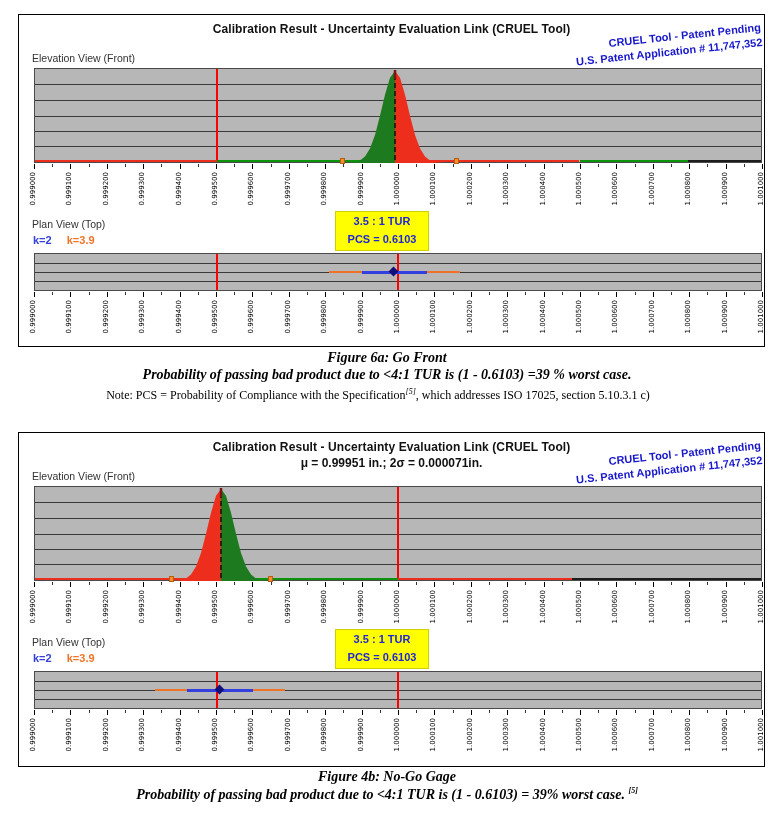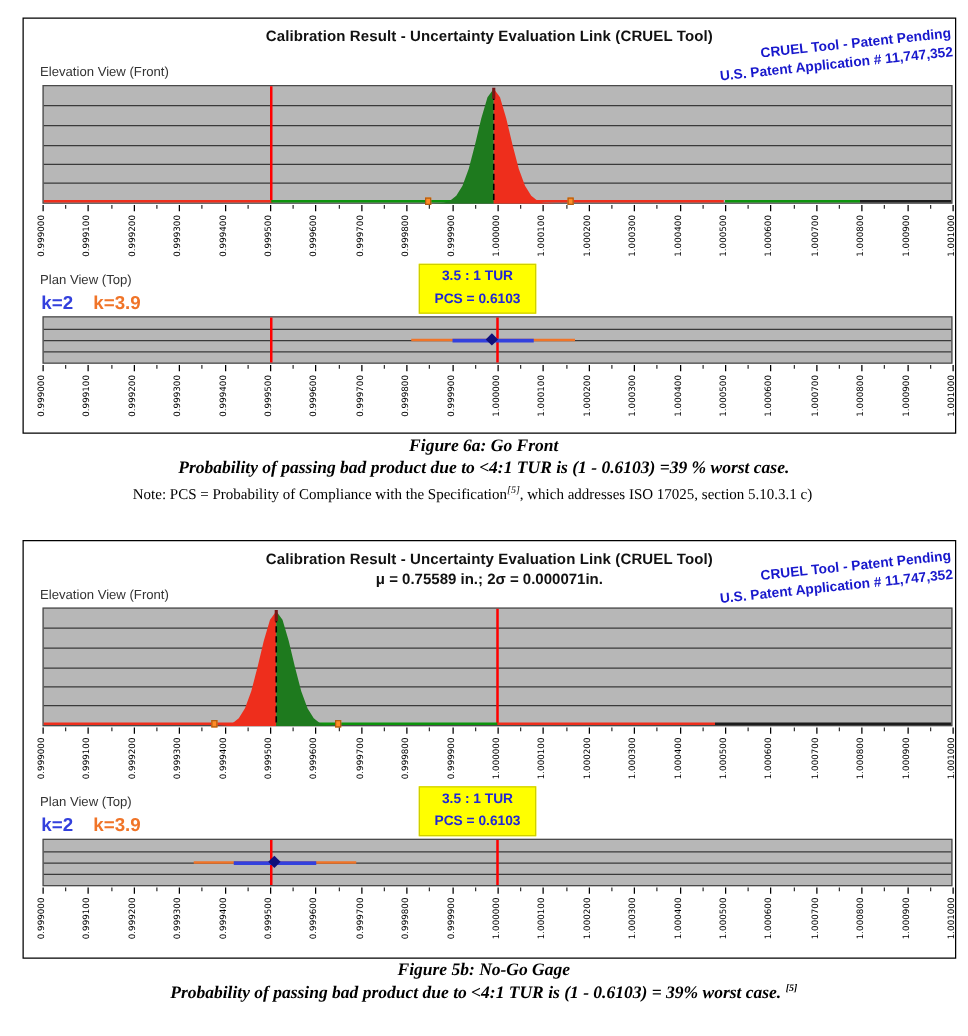--- a/index.html
+++ b/index.html
@@ -22,21 +22,21 @@
   }
   .patent{
     position:absolute;top:5px;right:4px;width:215px;text-align:right;
     transform:rotate(-6deg);transform-origin:100% 0;
     color:var(--c-patent_blue);font-weight:bold;font-size:11px;line-height:15px;
     text-shadow:0 0 1px rgba(255,255,255,.8);
   }
   .view-label{position:absolute;left:13px;font-size:10.5px;color:#333;}
   .elev-label{top:37px;}
   .plan-label{top:203px;}
-  .legend{position:absolute;left:14px;top:219px;font-size:15px;font-weight:bold;}
+  .legend{position:absolute;left:14px;top:219px;font-size:11px;font-weight:bold;}
   .legend .k2{color:var(--c-k2_blue);margin-right:12px;}
   .legend .k39{color:var(--c-k39_orange);}
   .plot{
     position:absolute;left:15px;width:728px;background:var(--c-plot_bg);
     border:1px solid #4a4a4a;box-sizing:border-box;
   }
   .elev-plot{top:53px;height:95px;}
   .plan-plot{top:238px;height:38px;}
   .hgrid{position:absolute;left:0;width:100%;height:1px;background:#3a3a3a;}
   .axis{position:absolute;left:15px;width:728px;height:50px;}
@@ -270,21 +270,21 @@
 </div>
 
 <div class="caption" style="top:350px">Figure 6a: Go Front</div>
 <div class="caption" style="top:367px">Probability of passing bad product due to &lt;4:1 TUR is (1 - 0.6103) =39 % worst case.</div>
 <div class="note" style="top:387px">
   <span>Note: PCS = Probability of Compliance with the Specification</span><sup>[5]</sup><span>, which addresses ISO 17025, section 5.10.3.1 c)</span>
 </div>
 
 <div class="panel" id="panel2">
   <div class="chart-title">Calibration Result - Uncertainty Evaluation Link (CRUEL Tool)</div>
-  <div class="chart-subtitle">μ = 0.75589 in.; 2σ = 0.000071in.</div>
+  <div class="chart-subtitle">μ = 0.99951 in.; 2σ = 0.000071in.</div>
   <div class="patent">
     <div>CRUEL Tool - Patent Pending</div>
     <div>U.S. Patent Application # 11,747,352</div>
   </div>
   <div class="view-label elev-label">Elevation View (Front)</div>
 
   <div class="plot elev-plot">
     <div class="hgrid" style="top:16.6%"></div>
     <div class="hgrid" style="top:33.3%"></div>
     <div class="hgrid" style="top:50%"></div>
@@ -448,16 +448,16 @@
       <div class="tick-label" style="left: 90%;">1.000800</div>
       <div class="tick-minor" style="left: 92.5%;"></div>
       <div class="tick-major" style="left: 95%;"></div>
       <div class="tick-label" style="left: 95%;">1.000900</div>
       <div class="tick-minor" style="left: 97.5%;"></div>
       <div class="tick-major" style="left: 100%;"></div>
       <div class="tick-label" style="left: 100%;">1.001000</div>
     </div>
 </div>
 
-<div class="caption" style="top:769px">Figure 5b: No-Go Gage</div>
+<div class="caption" style="top:769px">Figure 4b: No-Go Gage</div>
 <div class="caption" style="top:786px">
   <span>Probability of passing bad product due to &lt;4:1 TUR is (1 - 0.6103) = 39% worst case. </span><sup>[5]</sup>
 </div>
 
 </body></html>

